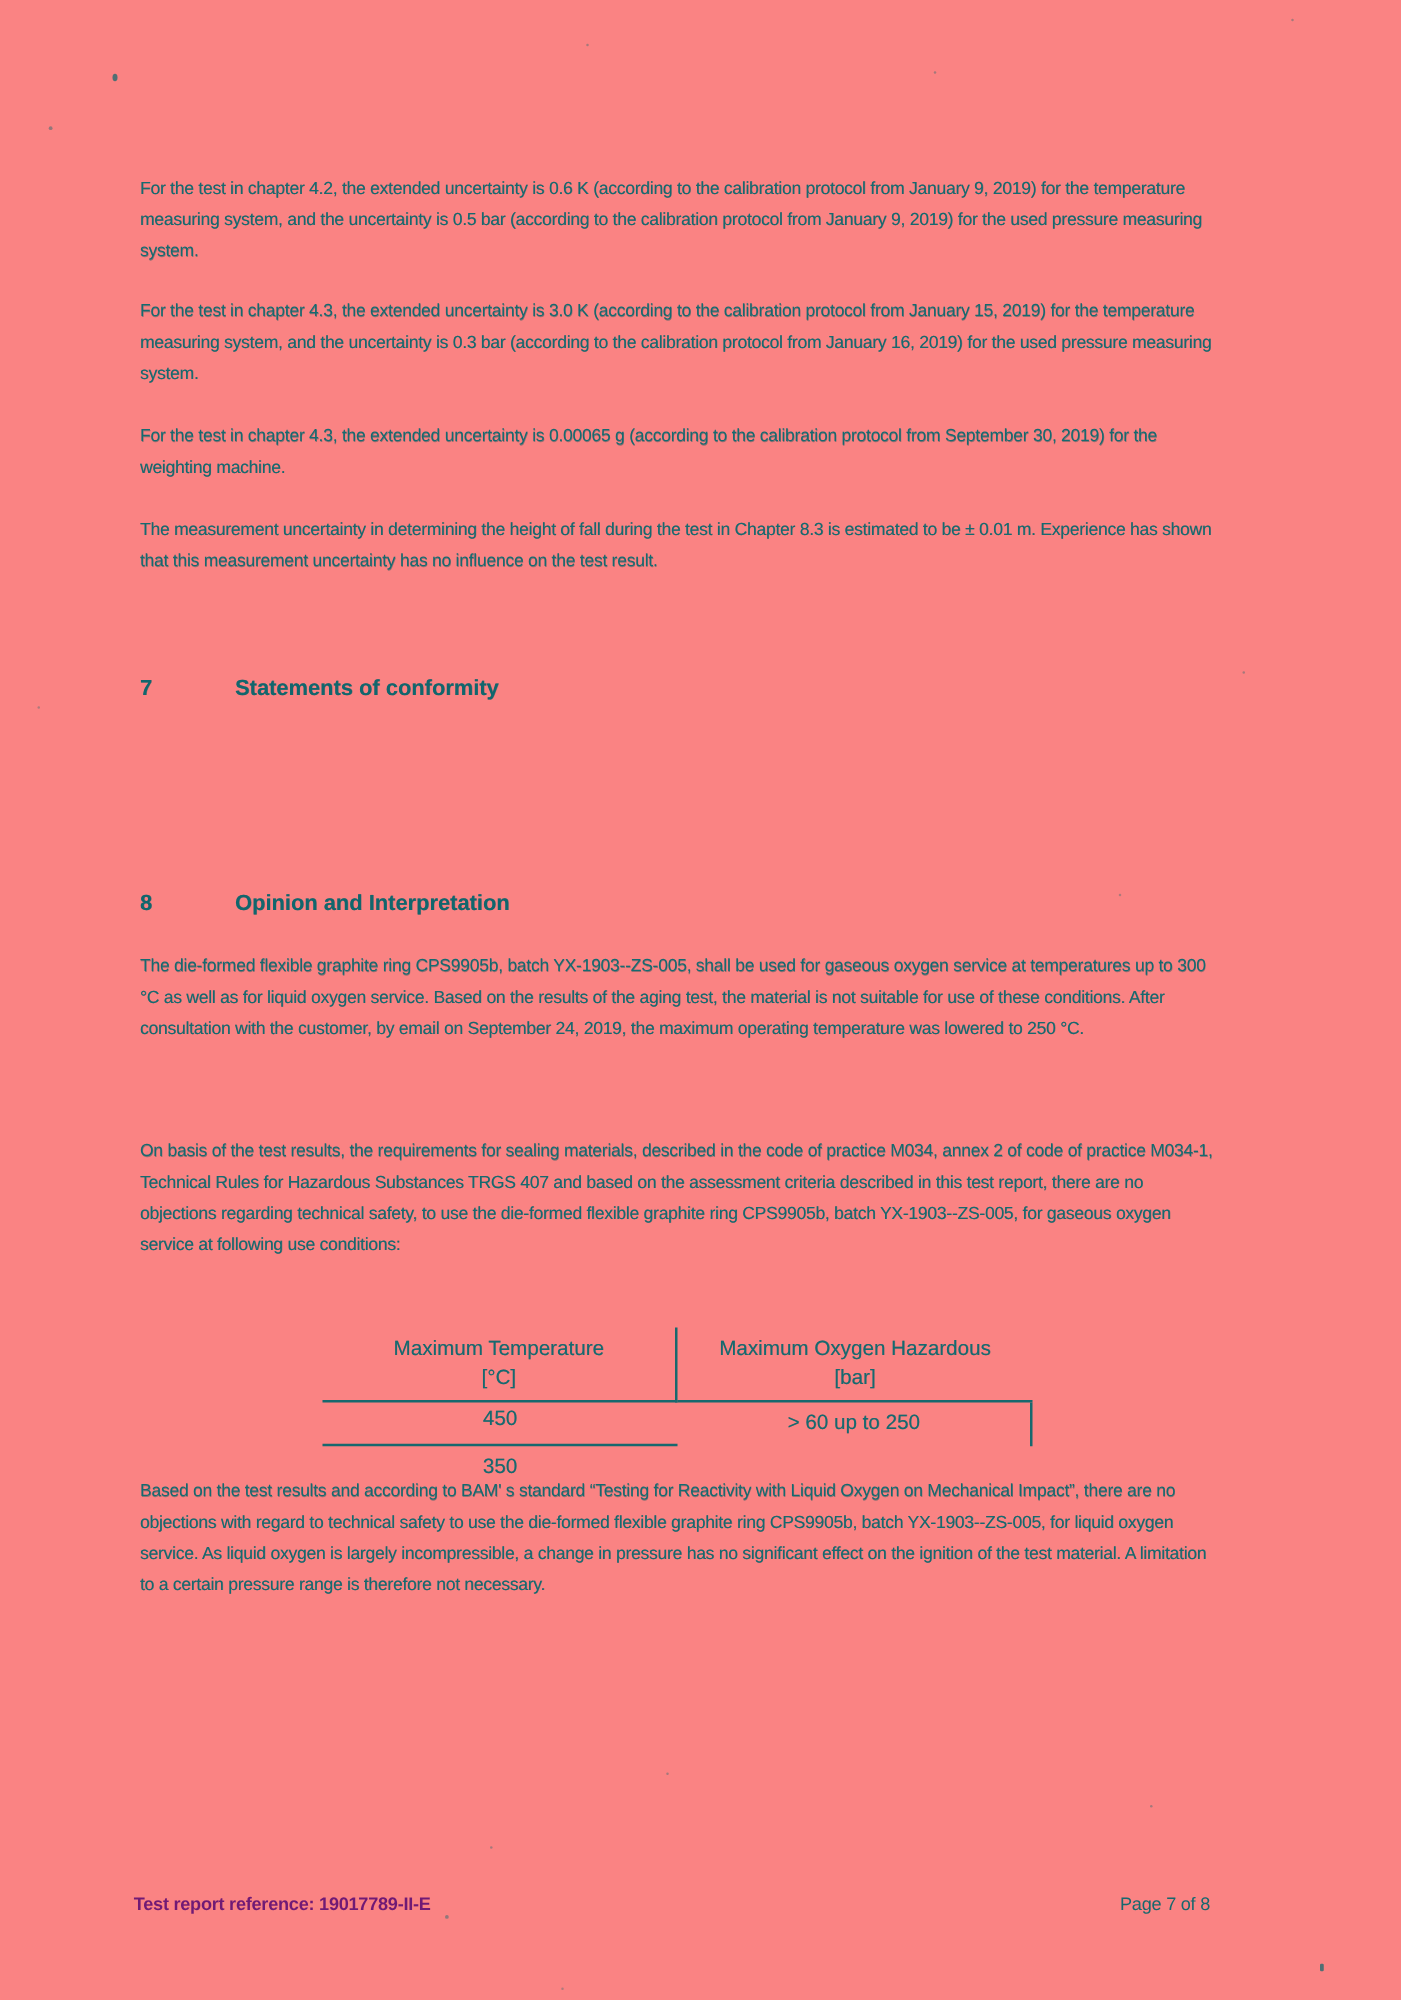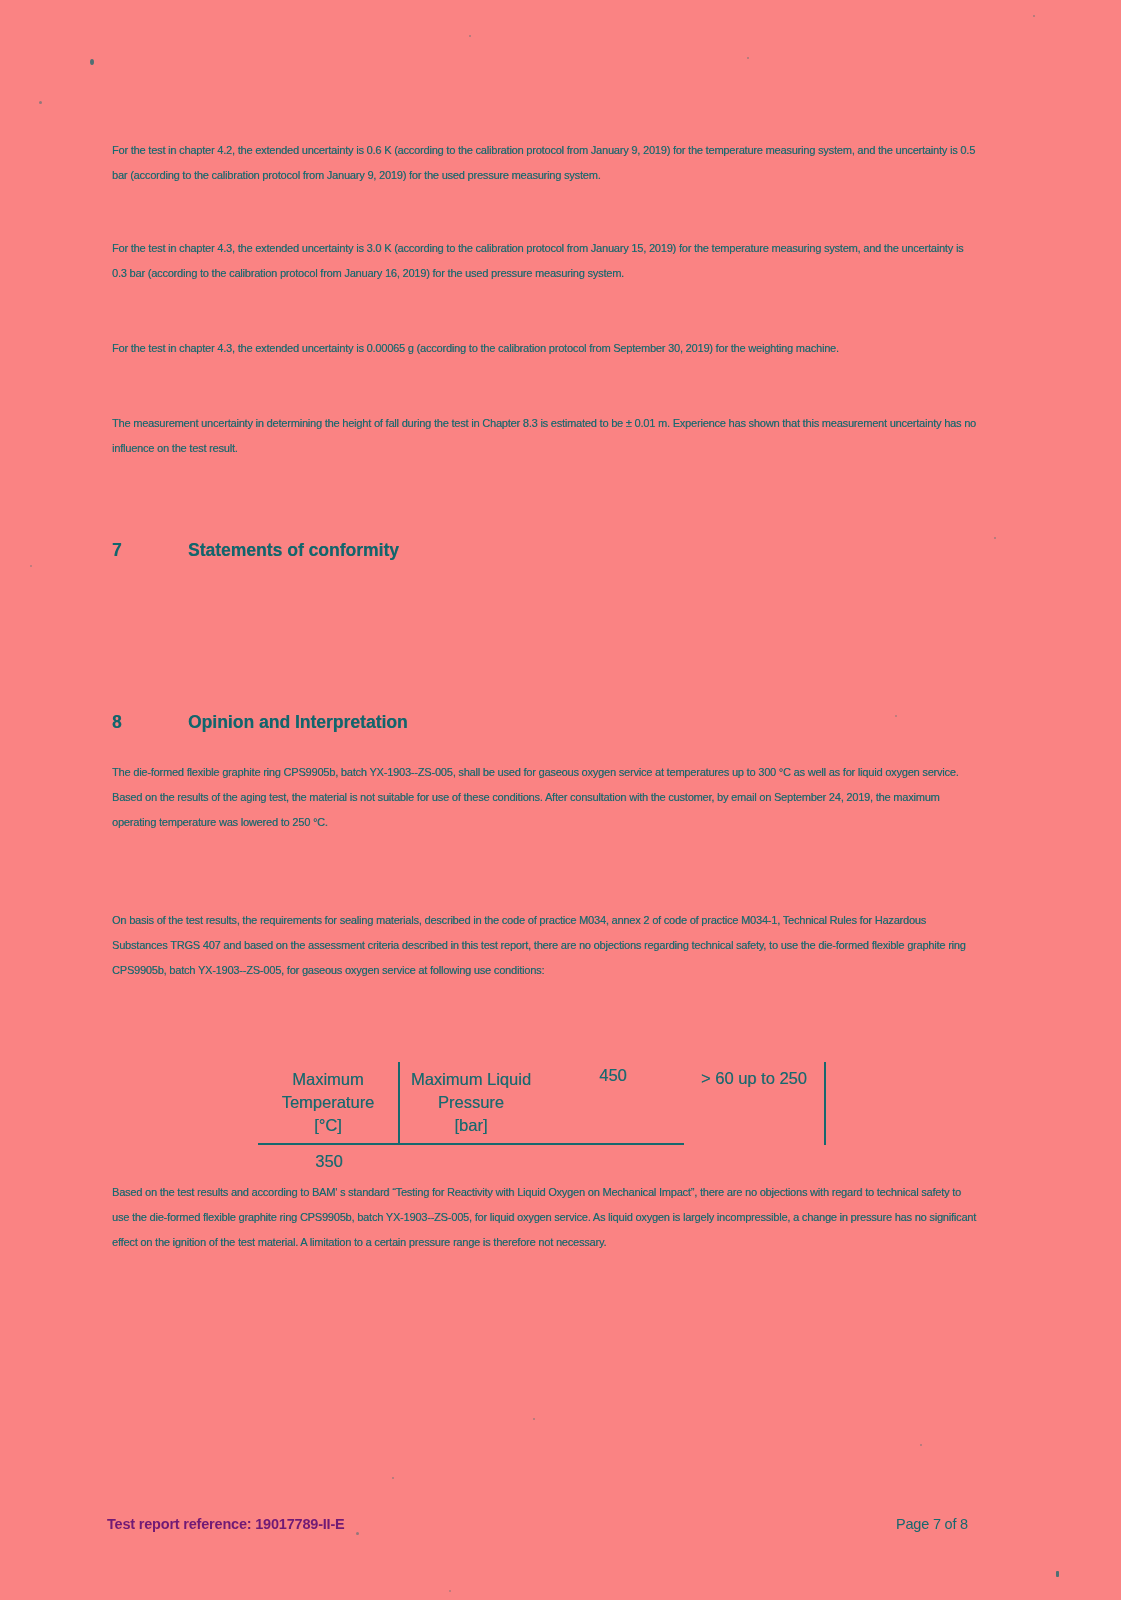--- a/index.html
+++ b/index.html
@@ -11,38 +11,38 @@
   .page {
     position: relative;
     width: 1121px; height: 1600px;
     background: #fa8383;
     overflow: hidden;
     color: #156a70;
   }
   .block { position: absolute; }
   .para {
     left: 112px; width: 866px;
-    font-size: 11px; line-height: 25px;
+    font-size: 14px; line-height: 25px;
     letter-spacing: -0.2px;
     color: #156a70;
     text-shadow: 0.3px 0.3px 0 rgba(14,88,94,0.45);
   }
   .heading {
     left: 112px; width: 866px;
     font-size: 17.5px; font-weight: 700;
     color: #11666d;
     text-shadow: 0.3px 0.3px 0 rgba(14,88,94,0.5);
     display: flex;
   }
   .heading .sec-num { display: inline-block; width: 76px; flex: 0 0 76px; }
   
   .cond-table {
     left: 258px; top: 1062px; width: 568px;
     display: grid;
-    grid-template-columns: 1fr 1fr 1fr 1fr;
+    grid-template-columns: 1fr 1fr;
     font-size: 16.5px;
     color: #156a70;
     text-shadow: 0.3px 0.3px 0 rgba(14,88,94,0.45);
     text-align: center;
   }
   .cond-table .cell { padding: 0 6px; }
   .cond-table .col-left { border-right: 2px solid #17686e; }
   .cond-table .th {
     line-height: 23px;
     padding-top: 6px; padding-bottom: 6px;
@@ -102,21 +102,21 @@
   <div class="block para" style="top:760px">The die-formed flexible graphite ring CPS9905b, batch YX-1903--ZS-005, shall be used for gaseous oxygen service at temperatures up to 300 °C as well as for liquid oxygen service. Based on the results of the aging test, the material is not suitable for use of these conditions. After consultation with the customer, by email on September 24, 2019, the maximum operating temperature was lowered to 250 °C.</div>
 
   <div class="block para" style="top:908px">On basis of the test results, the requirements for sealing materials, described in the code of practice M034, annex 2 of code of practice M034-1, Technical Rules for Hazardous Substances TRGS 407 and based on the assessment criteria described in this test report, there are no objections regarding technical safety, to use the die-formed flexible graphite ring CPS9905b, batch YX-1903--ZS-005, for gaseous oxygen service at following use conditions:</div>
 
   <div class="block cond-table">
     <div class="cell th col-left">
       <div>Maximum Temperature</div>
       <div>[°C]</div>
     </div>
     <div class="cell th">
-      <div>Maximum Liquid Pressure</div>
+      <div>Maximum Oxygen Hazardous</div>
       <div>[bar]</div>
     </div>
 
     <div class="cell r1">450</div>
 
     <div class="cell r2 col-left">&gt; 60 up to 250</div>
     <div class="cell r2">350</div>
   </div>
 
   <div class="block para" style="top:1180px">Based on the test results and according to BAM' s standard “Testing for Reactivity with Liquid Oxygen on Mechanical Impact”, there are no objections with regard to technical safety to use the die-formed flexible graphite ring CPS9905b, batch YX-1903--ZS-005, for liquid oxygen service. As liquid oxygen is largely incompressible, a change in pressure has no significant effect on the ignition of the test material. A limitation to a certain pressure range is therefore not necessary.</div>

